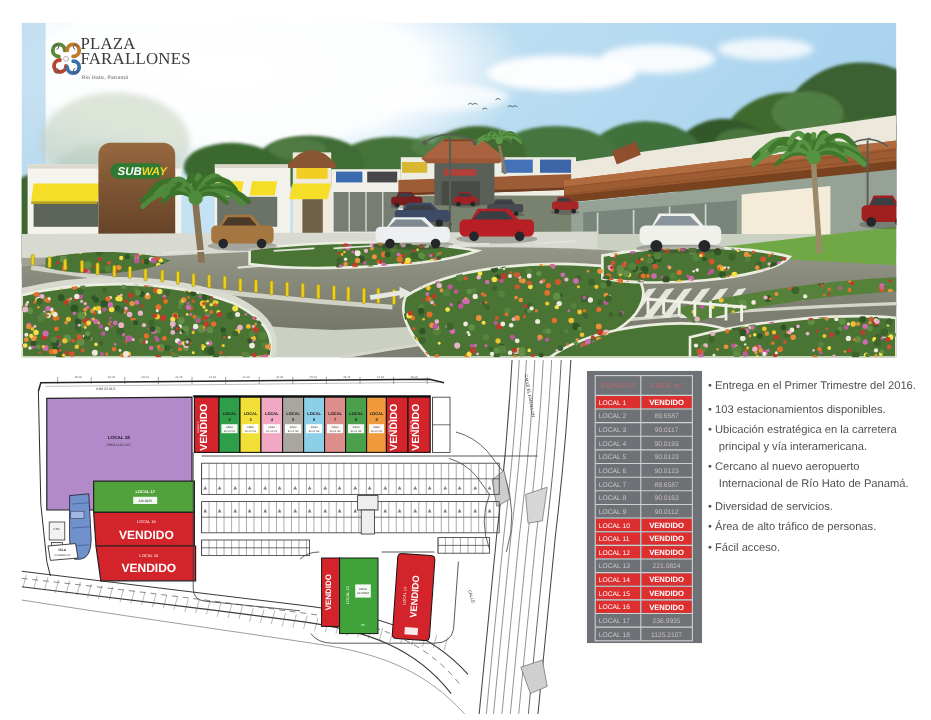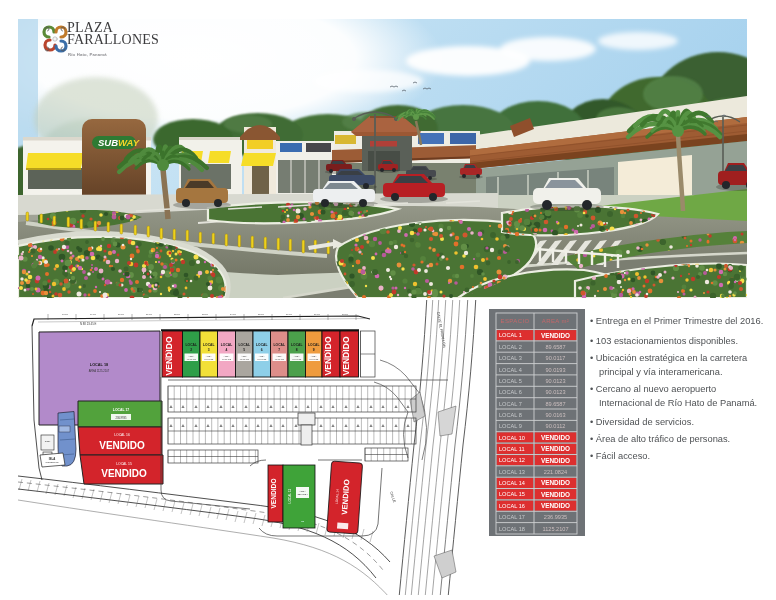--- a/index.html
+++ b/index.html
@@ -1876,21 +1876,21 @@
         <path d="M372,68 q2,-2 4,0 q2,-2 4,0"></path>
         <path d="M384,72 q2,-2 4,0"></path>
         <path d="M395,64 q2,-2 4,0"></path>
         <path d="M405,70 q2,-2 4,0 q2,-2 4,0"></path>
         <path d="M688,98 q2,-2 4,0"></path>
         <path d="M696,103 q2,-2 4,0"></path>
         <path d="M704,97 q2,-2 4,0"></path>
       </g>
   </svg>
 
-  <div class="abs" style="left:42px;top:21px;width:230px;height:40px;">
+  <div class="abs" style="left:42px;top:31px;width:230px;height:40px;">
 
     <svg width="26" height="30" viewBox="0 0 26 30" style="position:absolute;left:0;top:3px">
       <g fill="none" stroke-linecap="round">
         <path d="M12,8 a5,5 0 1 0 -5,5" stroke="#5a8a38" stroke-width="3.2"></path>
         <path d="M8,16 a5,5 0 1 0 5,5" stroke="#b8452e" stroke-width="3.2"></path>
         <path d="M14,22 a5,5 0 1 0 5,-5" stroke="#3a6ea8" stroke-width="3.2"></path>
         <path d="M19,13 a5,5 0 1 0 -5,-5" stroke="#c07a2a" stroke-width="3.2"></path>
         <circle cx="13" cy="15" r="2.2" fill="#f4f4f4" stroke="#999" stroke-width="0.5"></circle>
         <path d="M3,5 a2,2 0 1 1 2.5,2" stroke="#555" stroke-width="0.8"></path>
         <path d="M23,5 a2,2 0 1 0 -2.5,2" stroke="#555" stroke-width="0.8"></path>

